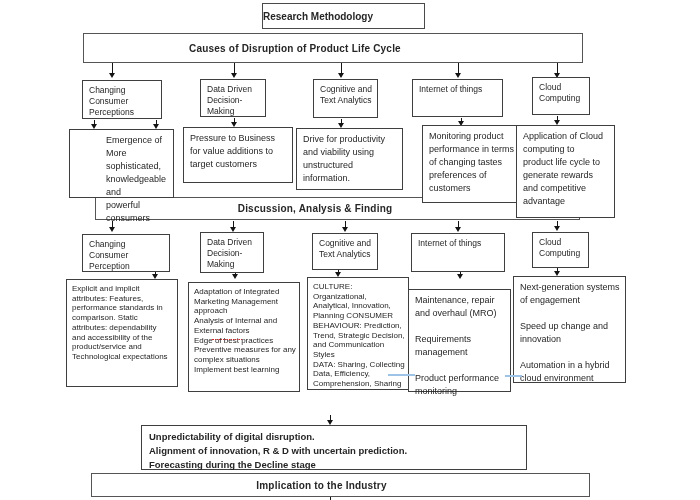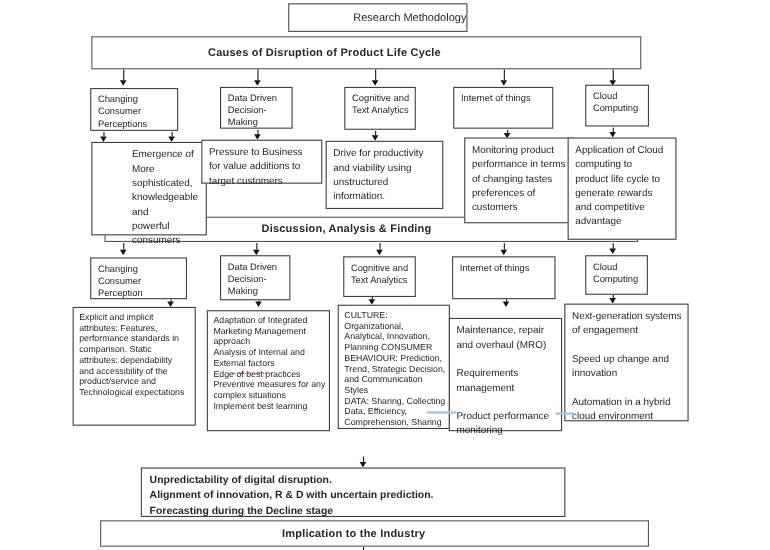--- a/index.html
+++ b/index.html
@@ -10,22 +10,22 @@
   .box{
     position:absolute;background:#ffffff;border:1.4px solid #3f3f3f;
     box-sizing:border-box;
   }
   .box span{display:block;white-space:pre-line;}
   .band{
     display:flex;align-items:center;justify-content:center;
     border:1px solid #555;font-size:10px;font-weight:600;letter-spacing:.2px;
   }
   .titlebox{
-    display:flex;align-items:center;justify-content:flex-end;
-    font-size:10px;font-weight:400;border:1.3px solid #4a4a4a;
+    display:flex;align-items:center;justify-content:flex-start;
+    font-size:10px;font-weight:700;border:1.3px solid #4a4a4a;
   }
   .cat{font-size:8.5px;line-height:11px;padding:4px 3px 0 6px;}
   .detail{font-size:9px;line-height:13px;padding:4px 3px 0 6px;}
   .small{font-size:8px;line-height:9.7px;padding:4px 2px 0 5px;}
   .points{font-size:9.5px;line-height:14px;padding:4px 4px 0 7px;font-weight:600;}
   .arrow{position:absolute;width:0;border-left:1.4px solid #141414;}
   .arrow::after{
     content:"";position:absolute;bottom:-5px;left:-3.6px;width:0;height:0;
     border-left:3px solid transparent;border-right:3px solid transparent;
     border-top:5px solid #141414;
@@ -79,27 +79,27 @@
   <div class="arrow" style="left:156px;top:120px;height:4px;"></div>
   <div class="arrow" style="left:234px;top:118px;height:4px;"></div>
   <div class="arrow" style="left:341px;top:119px;height:4px;"></div>
   <div class="arrow" style="left:461px;top:118px;height:3px;"></div>
   <div class="arrow" style="left:557px;top:116px;height:4px;"></div>
 
   <div class="box band z1" style="left:95px;top:197px;width:485px;height:23px;padding-right:45px;">
     <span>Discussion, Analysis &amp; Finding</span>
   </div>
 
-  <div class="box detail z2" style="left:83px;top:129px;width:105px;height:85px;padding-left:36px;">
+  <div class="box detail z2" style="left:69px;top:129px;width:105px;height:69px;padding-left:36px;">
     <span>Emergence of More
 sophisticated,
 knowledgeable and
 powerful consumers</span>
   </div>
-  <div class="box detail z2" style="left:183px;top:127px;width:110px;height:40px;">
+  <div class="box detail z2" style="left:183px;top:127px;width:110px;height:56px;">
     <span>Pressure to Business
 for value additions to
 target customers</span>
   </div>
   <div class="box detail z2" style="left:296px;top:128px;width:107px;height:62px;">
     <span>Drive for productivity
 and viability using
 unstructured
 information.</span>
   </div>
@@ -206,21 +206,21 @@
   </div>
 
   <div class="squiggle" style="left:212px;top:338px;width:30px;"></div>
 
   <div class="blue-seg" style="left:388px;top:374px;width:27px;background:#9dc3e6;"></div>
   <div class="blue-seg" style="left:505px;top:375px;width:17px;background:#9dc3e6;"></div>
 
 
   <div class="arrow" style="left:330px;top:415px;height:5px;"></div>
 
-  <div class="box points z2" style="left:128px;top:425px;width:386px;height:45px;">
+  <div class="box points z2" style="left:141px;top:425px;width:386px;height:45px;">
     <span>Unpredictability of digital disruption.
 Alignment of innovation, R &amp; D with uncertain prediction.
 Forecasting during the Decline stage</span>
   </div>
 
   <div class="box band z1" style="left:91px;top:473px;width:499px;height:24px;padding-right:38px;">
     <span>Implication to the Industry</span>
   </div>
 
   <div class="stub" style="left:330px;top:497px;height:3px;"></div>

